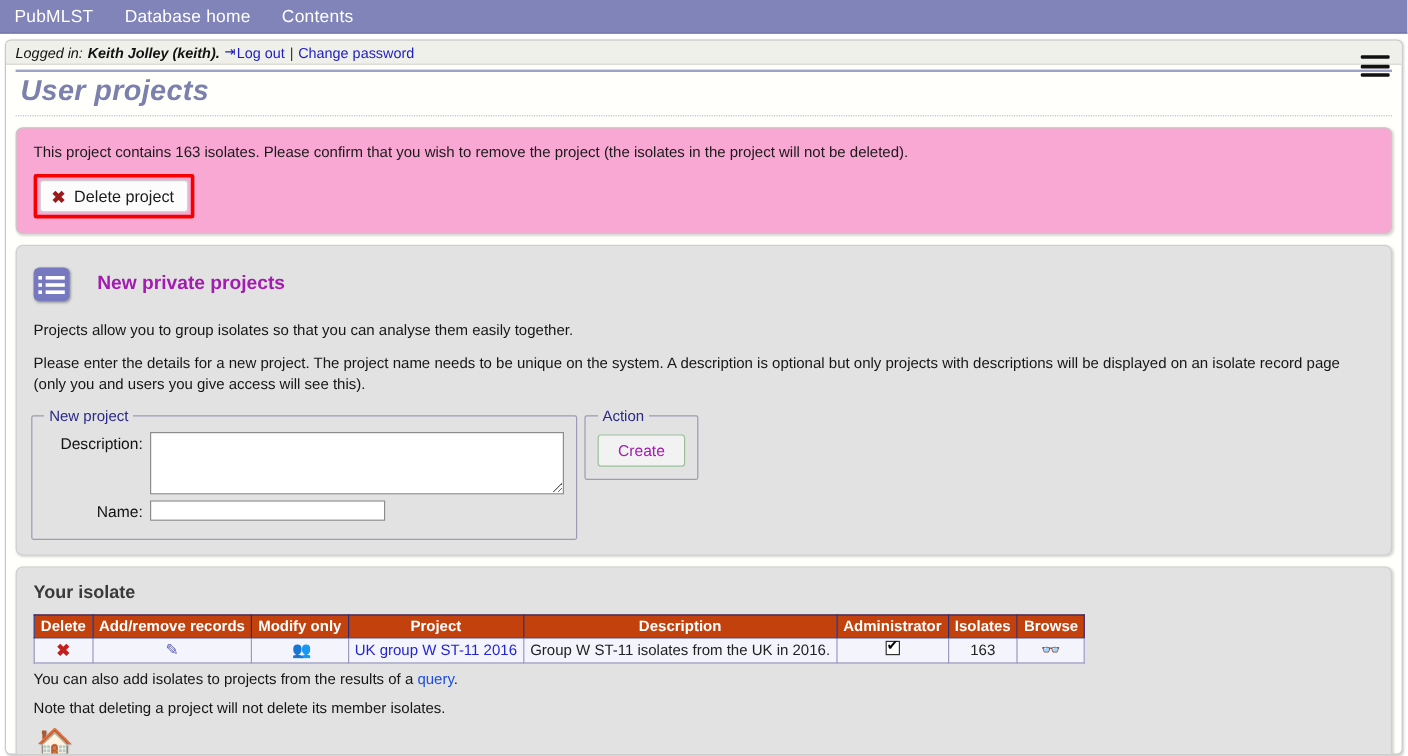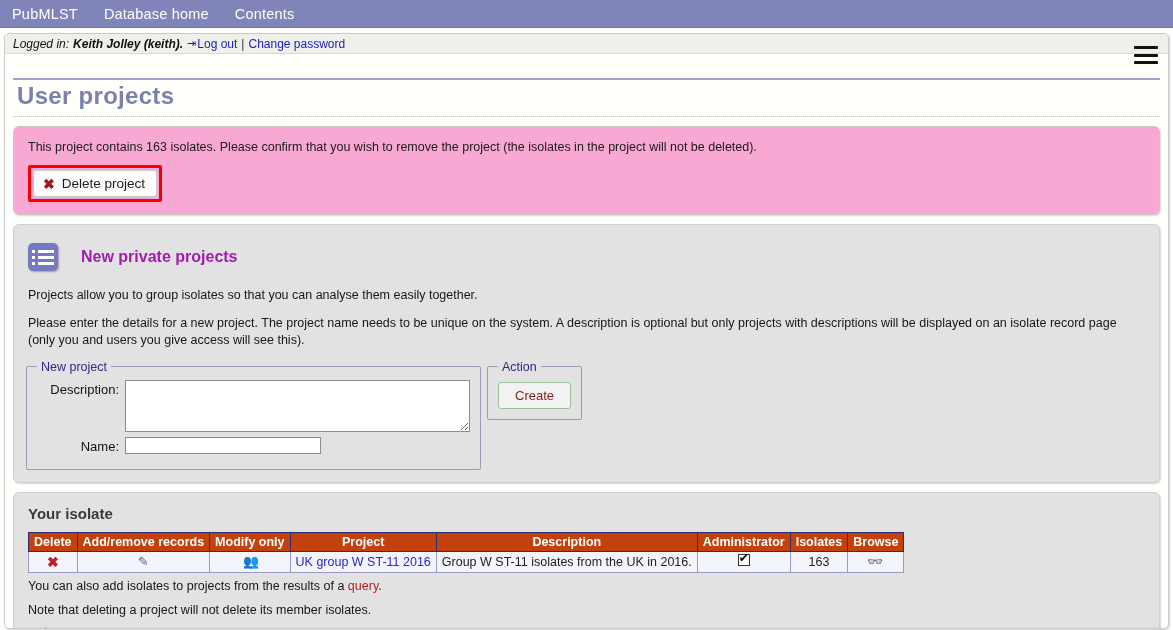--- a/index.html
+++ b/index.html
@@ -83,24 +83,25 @@
     width: 24px; height: 18px;
     display: flex; flex-direction: column; justify-content: space-between;
     cursor: pointer;
   }
   #hamburger span {
     display: block; height: 3px; background: #111; border-radius: 1px;
   }
 
   
   #pagetitle {
-    margin: 24px 8px 0 8px;
+    margin: 4px 8px 0 8px;
     padding: 2px 4px 6px 4px;
     font-size: 24px;
     font-weight: bold;
+    font-style: italic;
     color: #7b80ad;
     border-top: 2px solid #9ea2c6;
     border-bottom: 1px dotted #b9bcd4;
     letter-spacing: .3px;
   }
 
   
   .panel {
     margin: 9px 8px 0 8px;
     background: #e2e2e2;
@@ -195,21 +196,21 @@
     padding: 2px 3px;
     resize: both;
   }
   button.create {
     background: #f2f2f2;
     border: 1px solid #9ac09a;
     border-radius: 3px;
     padding: 5px 16px;
     font-size: 13px;
     font-family: "Liberation Sans", sans-serif;
-    color: #7f1d1d;
+    color: #a21caf;
     cursor: pointer;
     margin-top: 2px;
   }
 
   
   #panel-your-projects h2 {
     margin: 2px 0 10px 2px;
     font-size: 15px; font-weight: bold; color: #3a3a3a;
   }
   table.projects {
@@ -244,21 +245,21 @@
     display: inline-block; width: 12px; height: 12px;
     border: 1px solid #333; background: #fff; position: relative;
   }
   .ico-check::after {
     content: "✔"; position: absolute; left: 0px; top: -3px;
     font-size: 12px; color: #000; line-height: 1;
   }
   .ico-binocs { color: #1a8f1a; font-size: 13px; cursor: pointer; }
 
   .note { font-size: 12.5px; color: #161616; margin: 6px 0 0 2px; }
-  .note a { color: #b91c1c; text-decoration: none; cursor: pointer; }
+  .note a { color: #1d4ed8; text-decoration: none; cursor: pointer; }
 
   .home-icon {
     margin: 11px 0 0 4px;
     font-size: 25px;
     color: #7377bb;
     line-height: 1;
     cursor: pointer;
     display: inline-block;
     text-shadow: 1px 1px 1px rgba(0,0,0,.25);
   }

